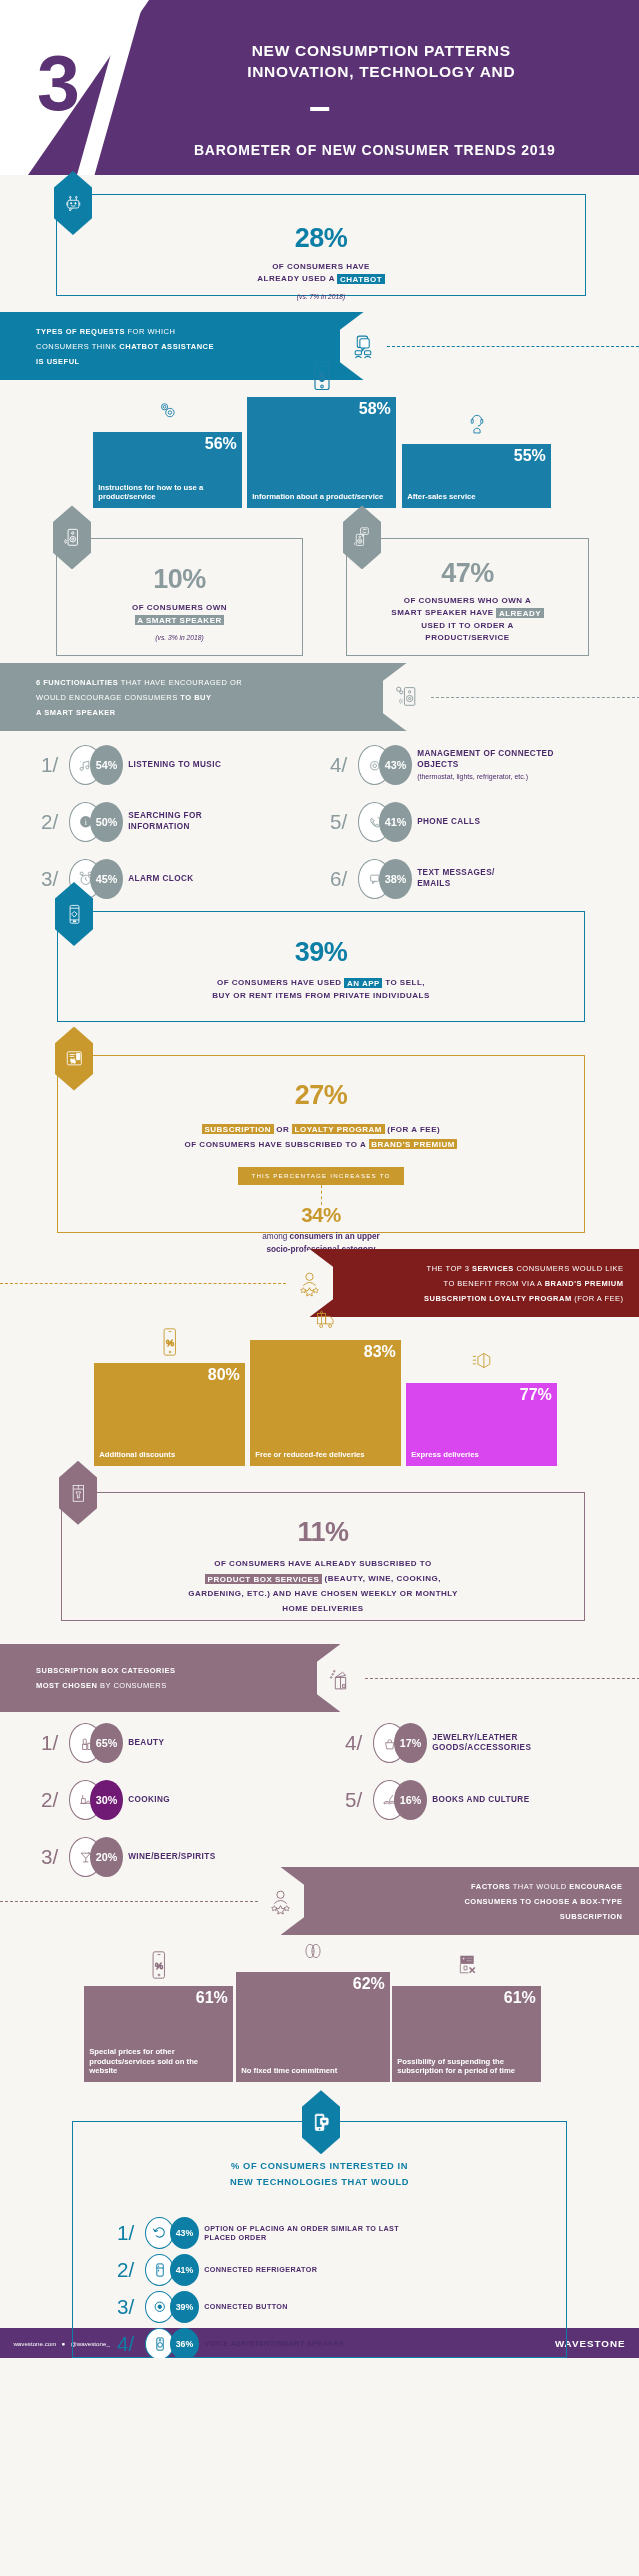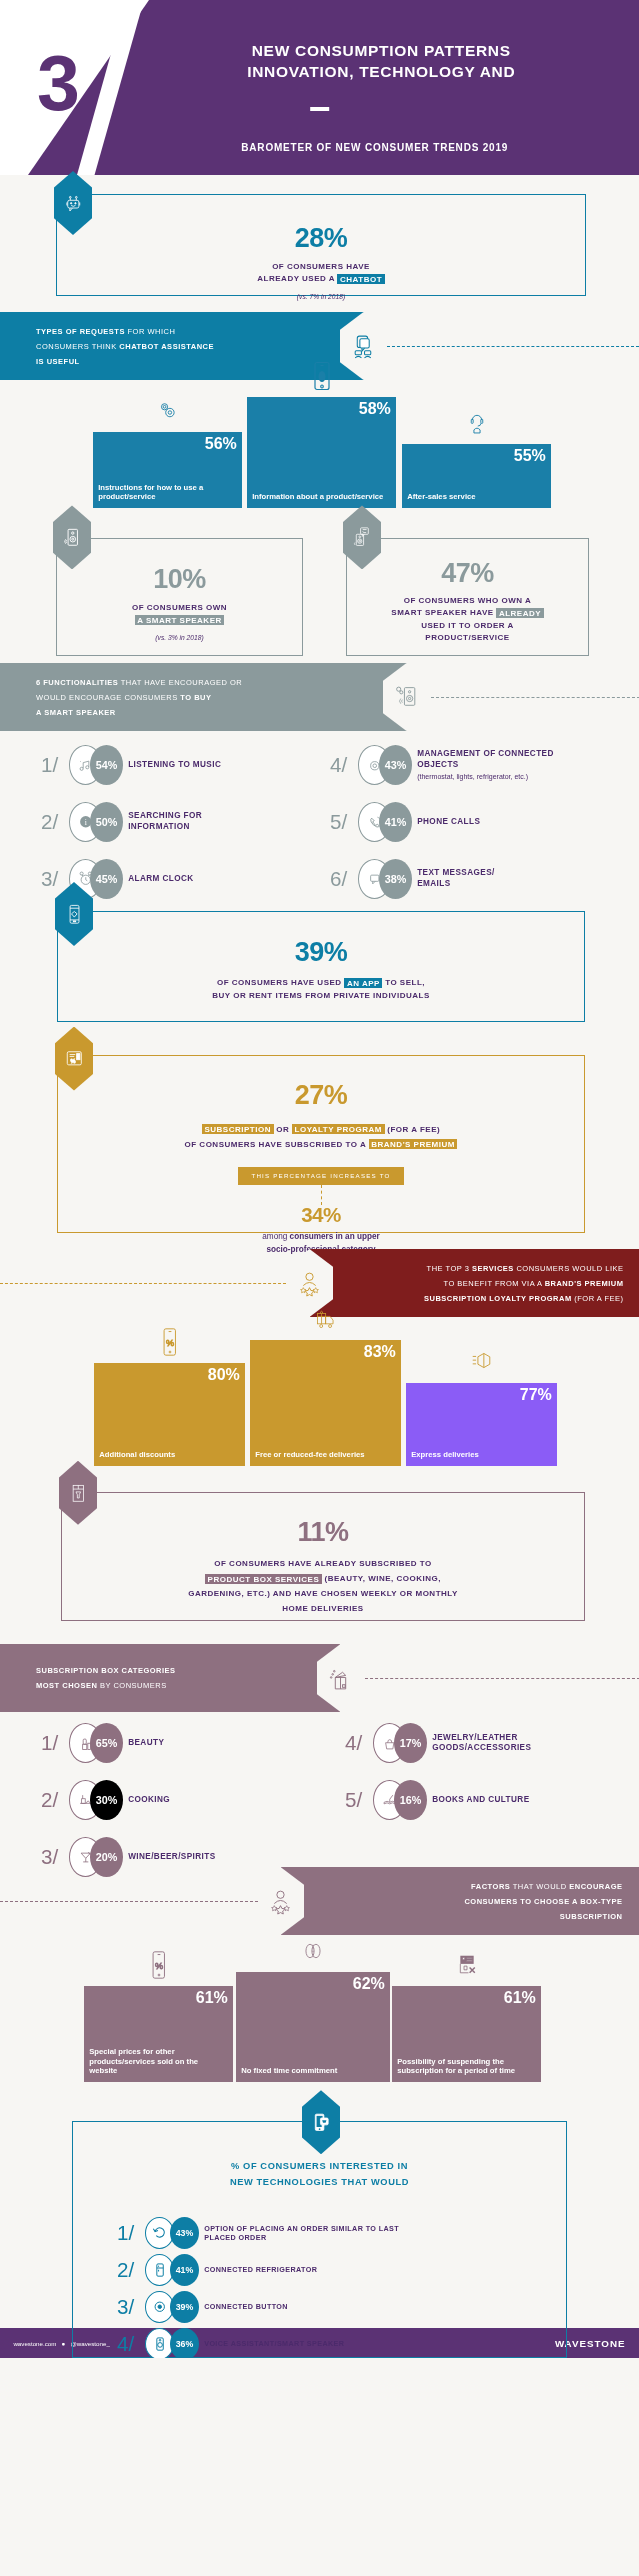--- a/index.html
+++ b/index.html
@@ -57,21 +57,21 @@
     left: 50%; transform: translateX(-50%);
     top: 107px;
     width: 19.6px; height: 3.6px;
     background: #ffffff;
   }
   .header-sub {
     position: absolute;
     left: 126px; right: 15.5px; top: 142px;
     text-align: center;
     color: #ffffff;
-    font-size: 10px;
+    font-size: 14px;
     letter-spacing: 0.8px;
     font-weight: bold;
   }
 
   
   .statbox {
     position: relative;
     margin: 0 auto;
     border: 0.8px solid;
     background: transparent;
@@ -543,21 +543,21 @@
           <rect x="8" y="16" width="22" height="28"></rect>
             <line x1="19" y1="16" x2="19" y2="44"></line>
             <line x1="8" y1="24" x2="30" y2="24"></line>
           <path d="M16 16 q0 -6 3 -6 q3 0 3 6"></path>
           <path d="M30 24 h12 l8 10 v10 h-20 z"></path>
           <circle cx="18" cy="50" r="4"></circle>
             <circle cx="42" cy="50" r="4"></circle>
         </svg>
       </div>
     </div>
-    <div class="bar" style="left:406px;width:151px;height:83px;background:#8b5cf6;">
+    <div class="bar" style="left:406px;width:151px;height:83px;background:#d946ef;">
       <div class="pct">77%</div>
       <div class="lbl">Express deliveries</div>
       <div class="bar-icon">
         <svg viewBox="0 0 62 62" fill="none" stroke="#c9992e" stroke-width="2.4">
           <path d="M36 8 l16 9 v20 l-16 9 l-16 -9 v-20 z"></path>
           <line x1="36" y1="8" x2="36" y2="46"></line>
           <line x1="6" y1="16" x2="15" y2="16"></line>
             <line x1="6" y1="26" x2="15" y2="26"></line>
             <line x1="6" y1="36" x2="15" y2="36"></line>
         </svg>
@@ -626,21 +626,21 @@
       <div class="rank-num" style="color:#8e7080;">2/</div>
       <div class="rank-discs">
         <div class="disc-w" style="border-color:#8e7080;">
           <svg viewBox="0 0 34 34" fill="none" stroke="#8e7080" stroke-width="1.5">
             <path d="M6 24 h22"></path>
               <rect x="9" y="15" width="7" height="9"></rect>
               <path d="M18 24 q3 -9 8 0"></path>
             <line x1="11" y1="8" x2="11" y2="15"></line>
           </svg>
         </div>
-        <div class="disc-c" style="background:#000000;">30%</div>
+        <div class="disc-c" style="background:#701a75;">30%</div>
       </div>
       <div class="rank-label">COOKING</div>
     </div>
 
     <div style="position:absolute;left:41px;top:125px;" class="rank-row">
       <div class="rank-num" style="color:#8e7080;">3/</div>
       <div class="rank-discs">
         <div class="disc-w" style="border-color:#8e7080;">
           <svg viewBox="0 0 34 34" fill="none" stroke="#8e7080" stroke-width="1.6">
             <path d="M8 10 h18 l-9 10 z"></path>

